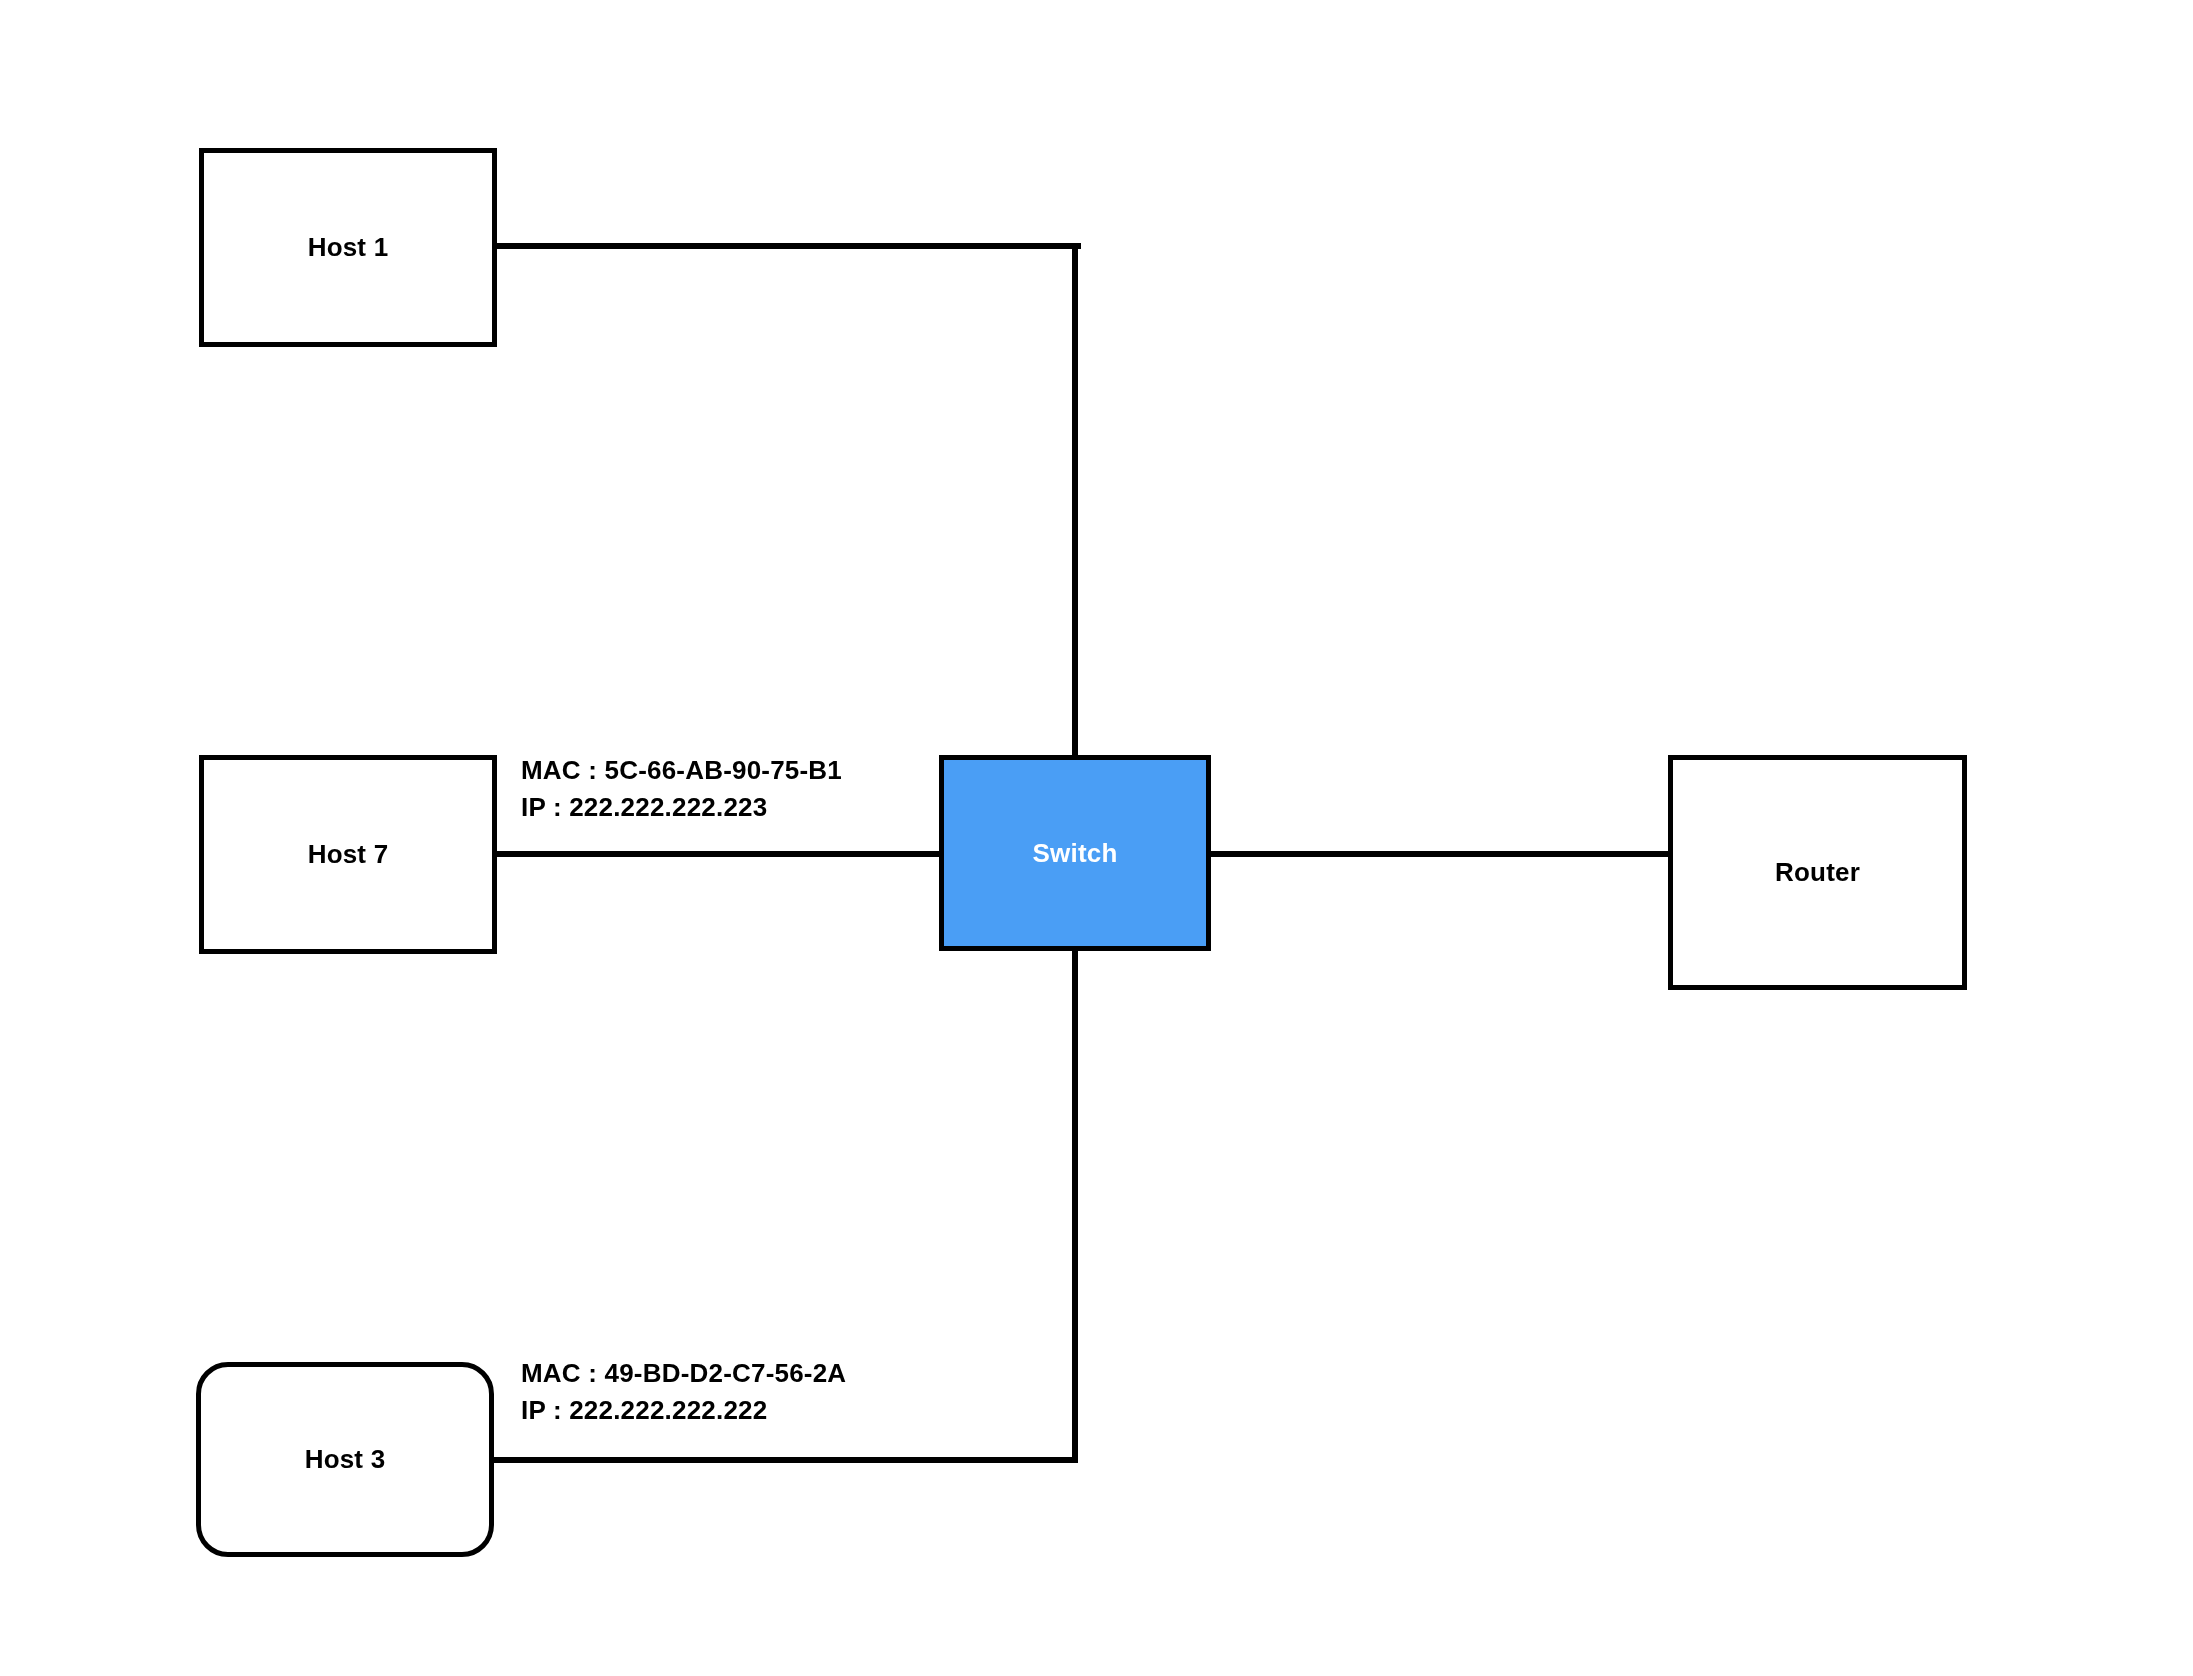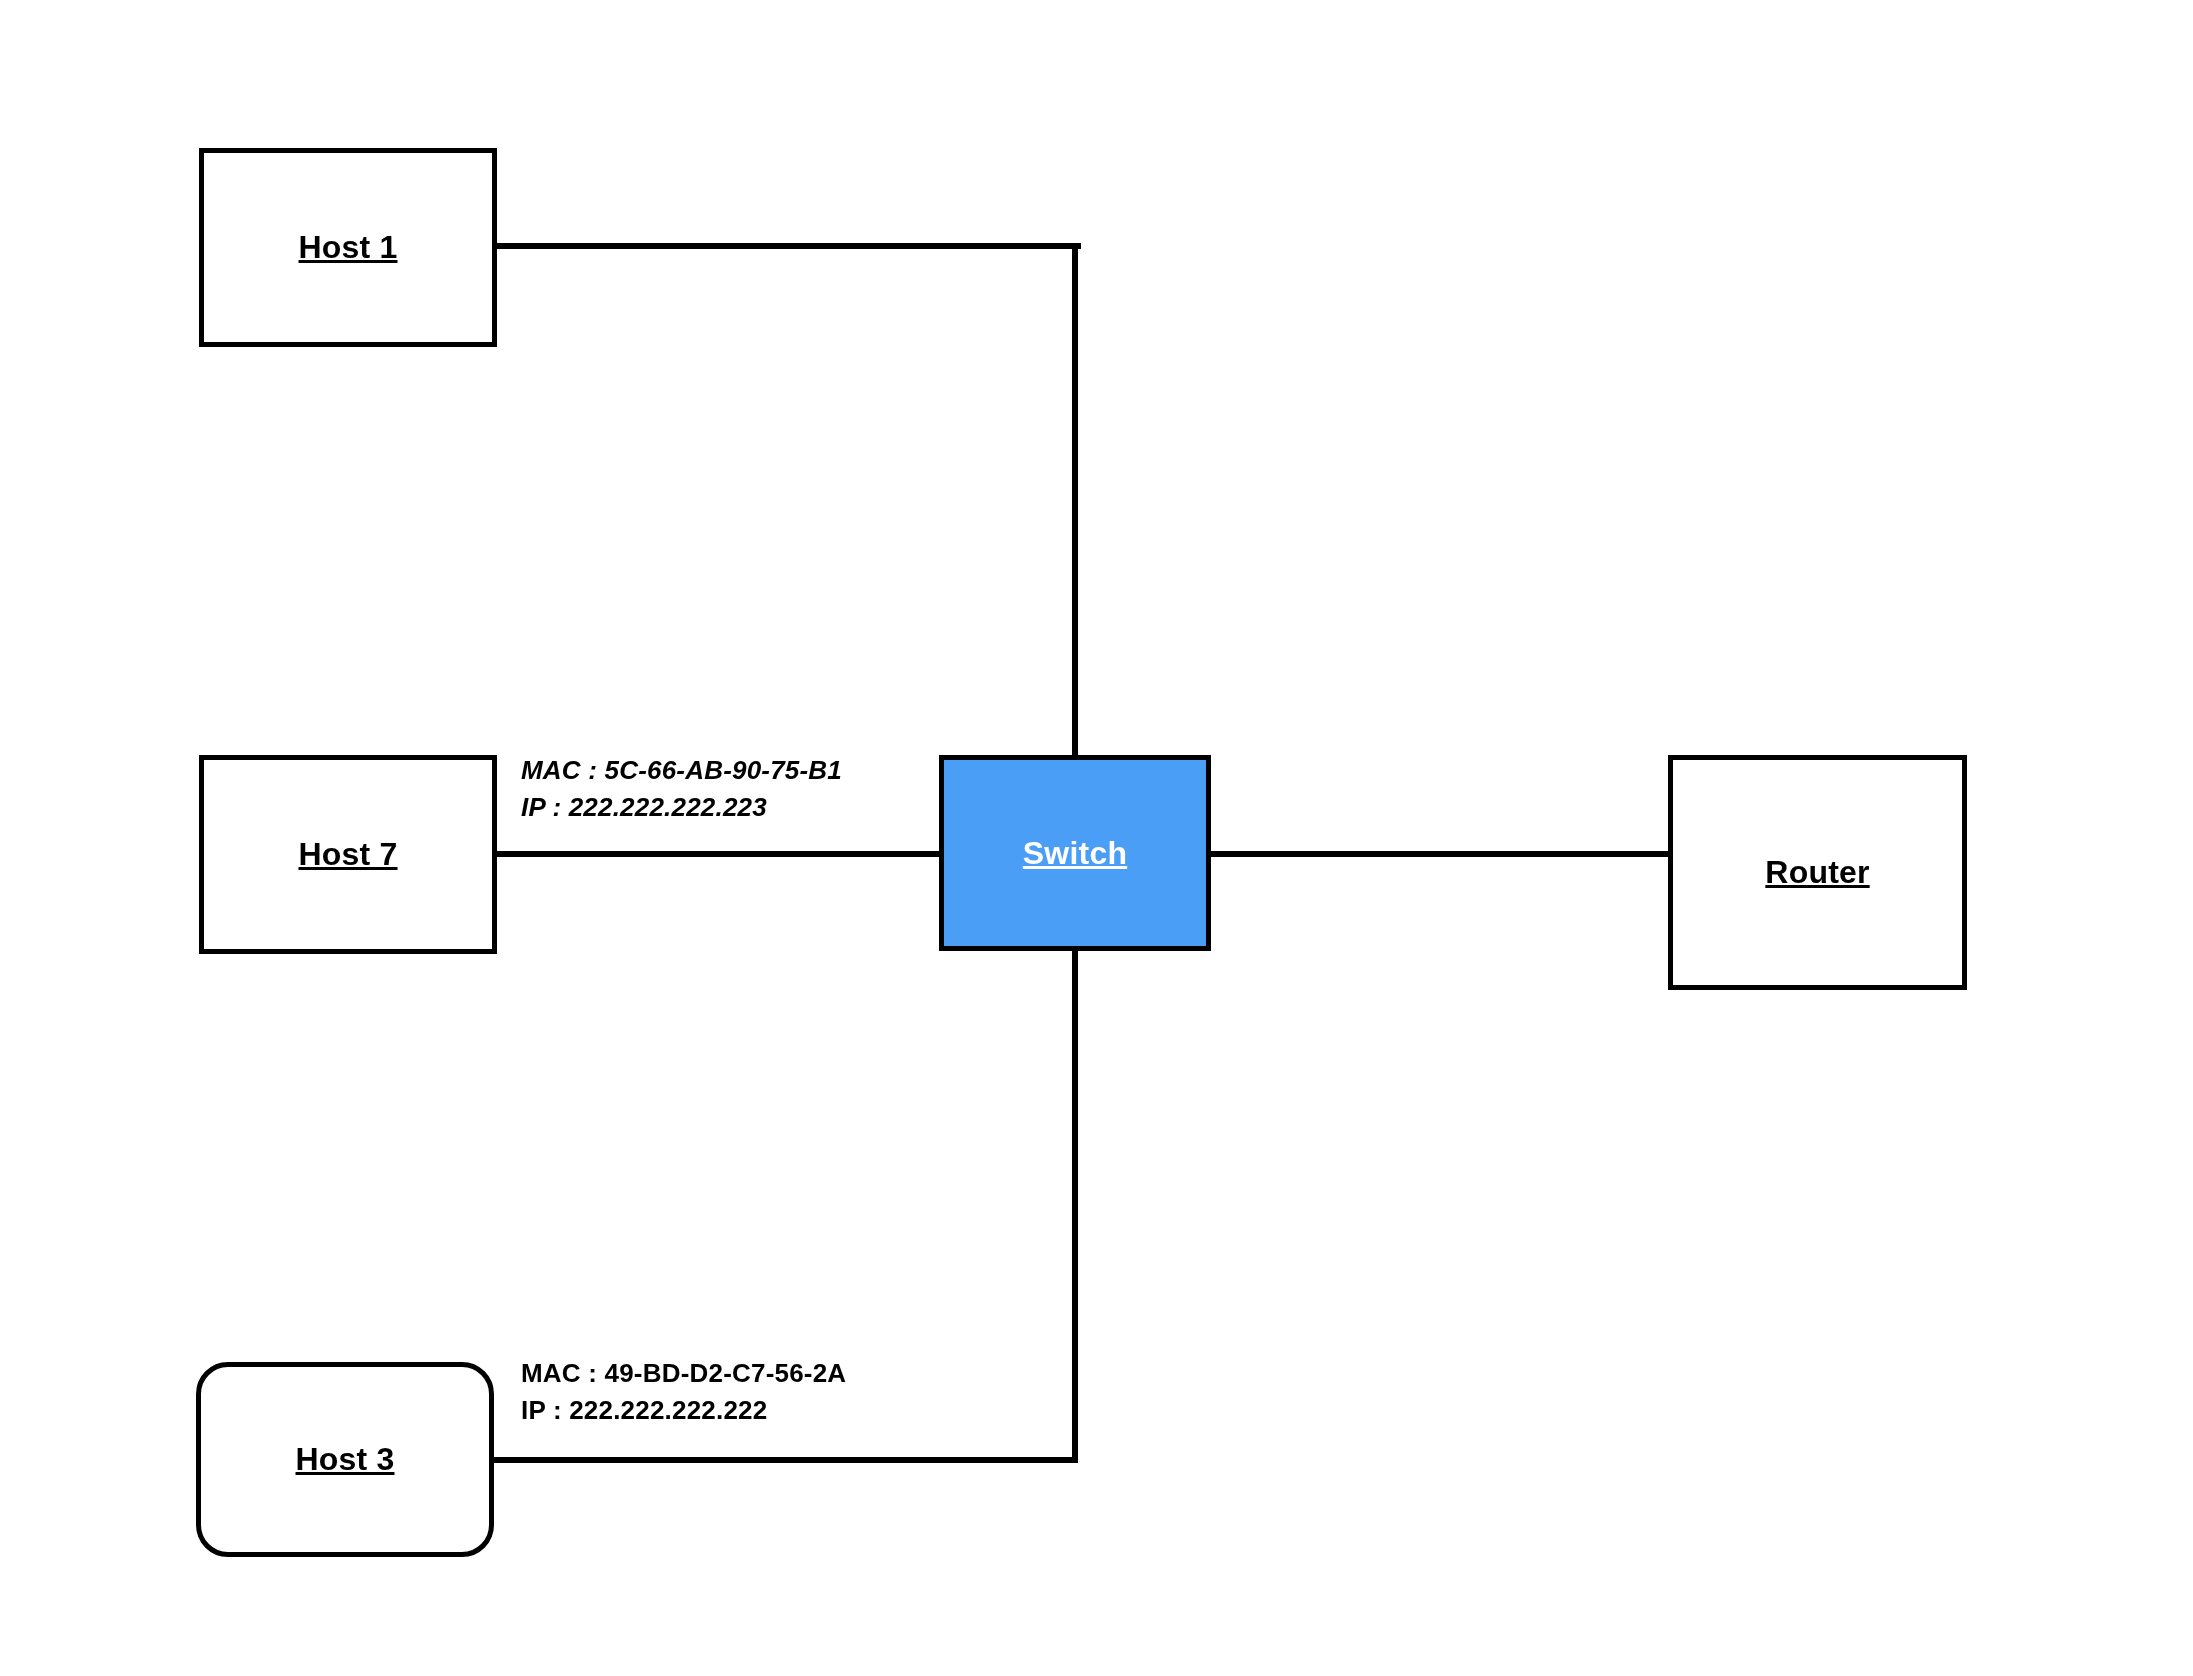--- a/index.html
+++ b/index.html
@@ -18,25 +18,24 @@
   .node {
     position: absolute;
     display: flex;
     align-items: center;
     justify-content: center;
     background: #ffffff;
     border: 5.8px solid var(--line-color, #000000);
     box-sizing: border-box;
   }
   .node .label {
-    font-size: 32px;
+    font-size: 26px;
     font-weight: bold;
     color: #000000;
     letter-spacing: 0.2px;
-    text-decoration: underline;
   }
   .node.switch {
     background: var(--switch-fill, #4A9EF5);
   }
   .node.switch .label {
     color: var(--switch-text, #ffffff);
   }
   .edge {
     position: absolute;
     background: var(--line-color, #000000);
@@ -61,21 +60,21 @@
   
   #edge-host1-h  { left: 493px;  top: 243px;  width: 588px; height: 5.8px; }
   #edge-host1-v  { left: 1072px; top: 243px;  width: 5.8px;   height: 514px; }
   #edge-host2    { left: 493px;  top: 851px;  width: 448px; height: 5.8px; }
   #edge-router   { left: 1209px; top: 851px;  width: 461px; height: 5.8px; }
   #edge-host3-v  { left: 1072px; top: 949px;  width: 5.8px;   height: 511px; }
   #edge-host3-h  { left: 491px;  top: 1457px; width: 587px; height: 5.8px; }
 
   
   #label-host1  { left: 521px;  top: 146px; }
-  #label-host2  { left: 521px;  top: 752px; font-style: italic; }
+  #label-host2  { left: 521px;  top: 752px; }
   #label-host3  { left: 521px;  top: 1355px; }
   #label-router { left: 1311px; top: 752px; }
 </style>
 </head>
 <body>
 
 <div class="canvas">
 
   <div class="edge" id="edge-host1-h"></div>
   <div class="edge" id="edge-host1-v"></div>

